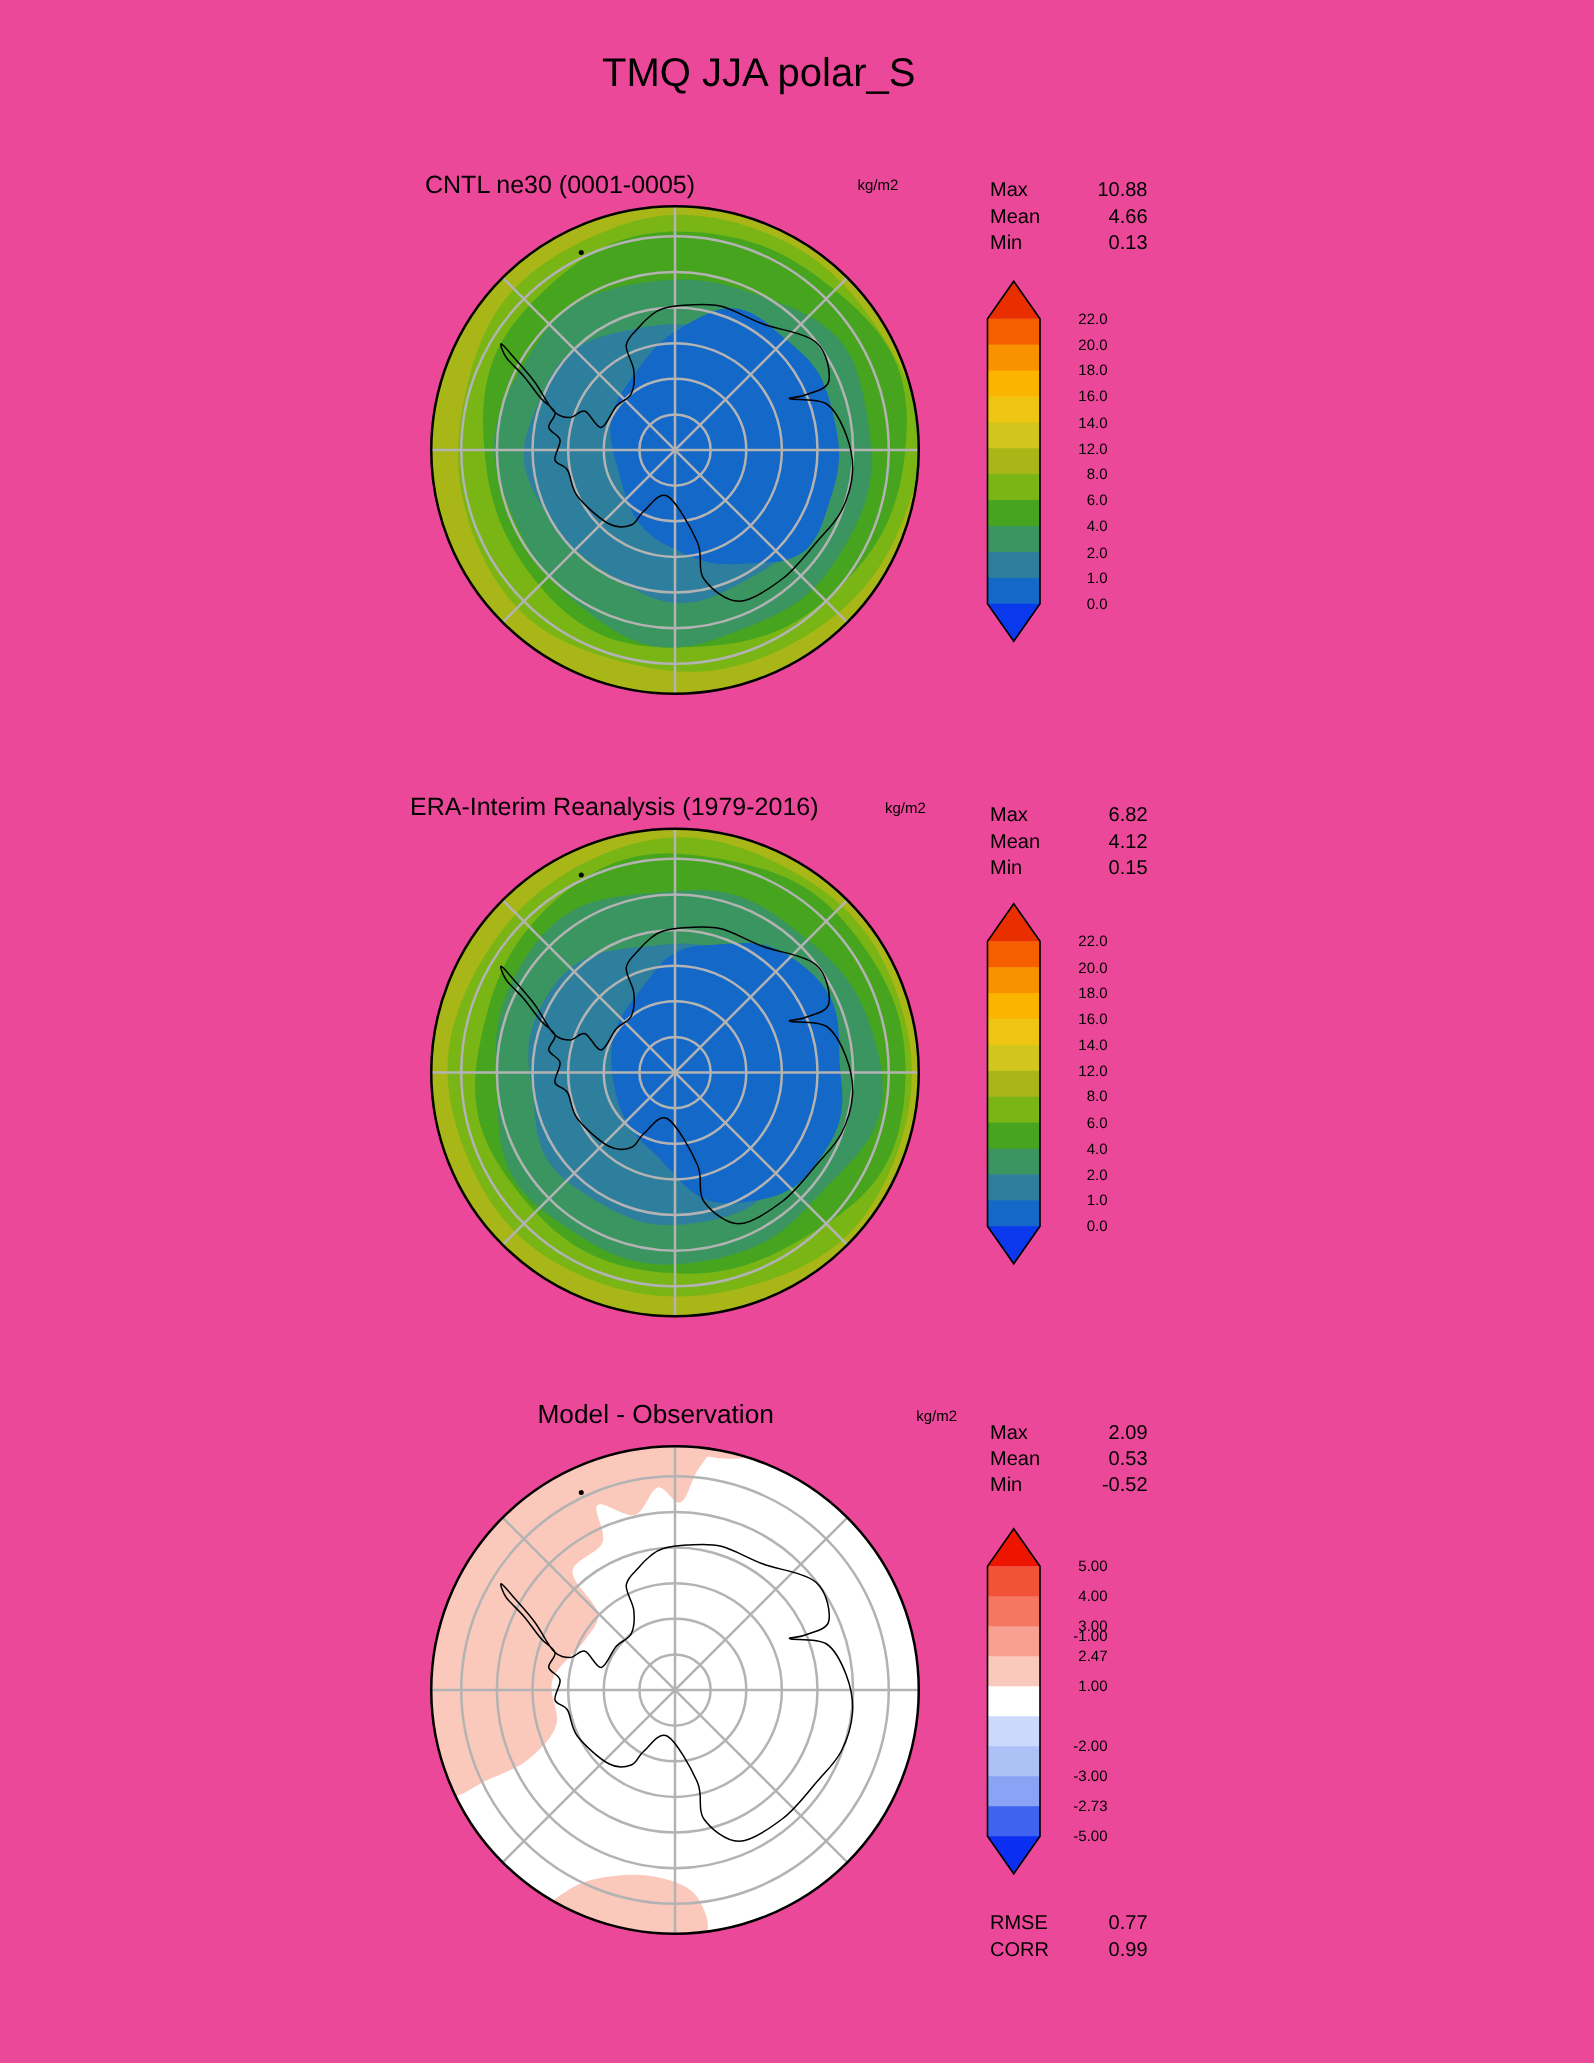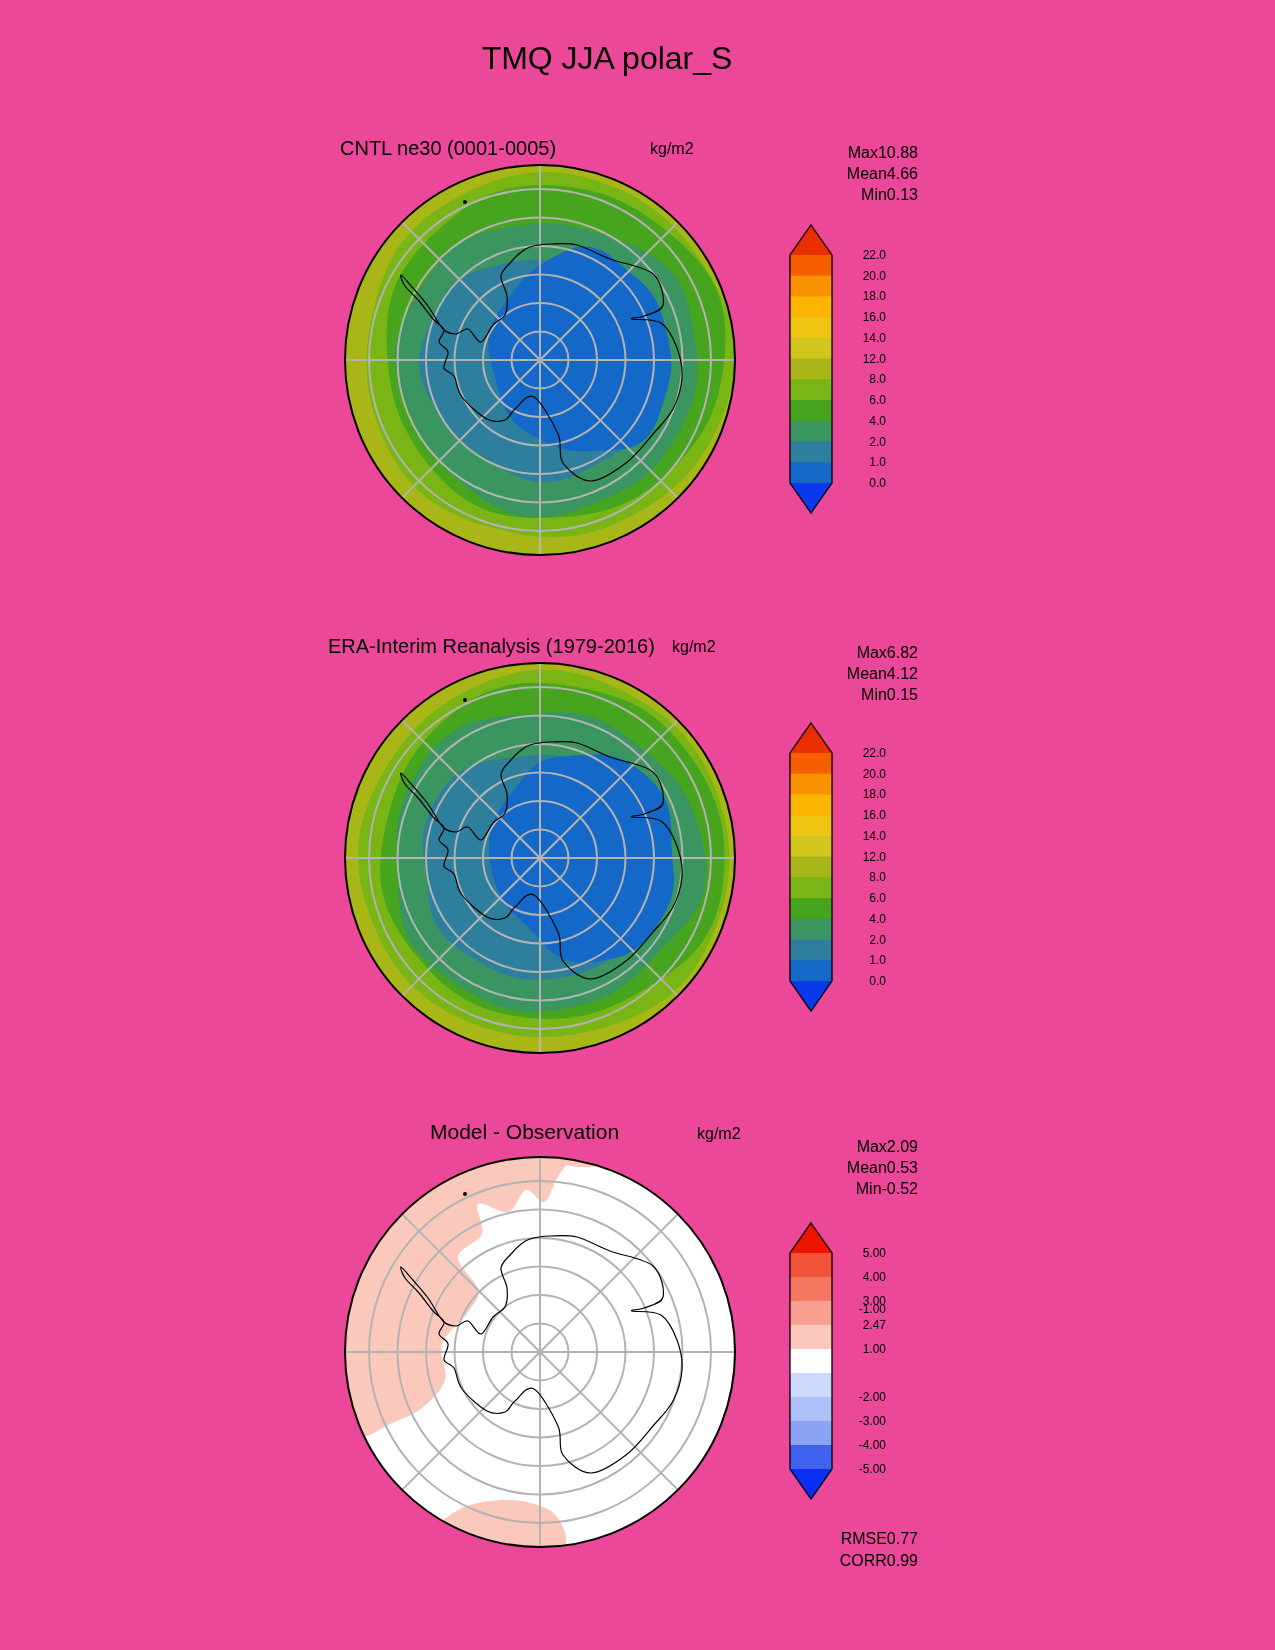--- a/index.html
+++ b/index.html
@@ -2,24 +2,24 @@
 <html><head>
 <meta charset="utf-8">
 <style>
   html,body{margin:0;padding:0;background:#ffffff;}
   .page{position:relative;width:1275px;height:1650px;background:#ec4899;
         font-family:Liberation Sans, sans-serif;color:#000;overflow:hidden;}
   .abs{position:absolute;}
   .fig-title{left:0;top:40px;width:1214px;text-align:center;font-size:32px;white-space:nowrap;}
   .hdr{font-size:20px;line-height:19px;white-space:nowrap;}
   .hdr3{font-size:21px;line-height:25px;white-space:nowrap;}
-  .units{font-size:16px;line-height:19px;white-space:nowrap;}
+  .units{font-size:12px;line-height:19px;white-space:nowrap;margin-left:36px;}
   .stats{width:126px;font-size:16px;line-height:21px;}
   .stats2{width:126px;font-size:16px;line-height:22px;}
-  .srow{display:flex;justify-content:flex-end;}
+  .srow{display:flex;justify-content:space-between;}
   .cb-label{position:absolute;width:86px;text-align:right;font-size:12px;line-height:20px;white-space:nowrap;}
 </style>
 </head>
 <body>
 
 <div class="page">
 
   <div class="abs fig-title">TMQ JJA polar_S</div>
 
   <div class="abs hdr" style="left:340px;top:139px">CNTL ne30 (0001-0005)</div>
@@ -236,21 +236,21 @@
       </svg></div>
   <div id="cbl-2">
       <div class="cb-label" style="left: 800px; top: 1243px;">5.00</div>
       <div class="cb-label" style="left: 800px; top: 1267px;">4.00</div>
       <div class="cb-label" style="left: 800px; top: 1291px;">3.00</div>
       <div class="cb-label" style="left: 800px; top: 1315px;">2.47</div>
       <div class="cb-label" style="left: 800px; top: 1339px;">1.00</div>
       <div class="cb-label" style="left: 800px; top: 1299px;">-1.00</div>
       <div class="cb-label" style="left: 800px; top: 1387px;">-2.00</div>
       <div class="cb-label" style="left: 800px; top: 1411px;">-3.00</div>
-      <div class="cb-label" style="left: 800px; top: 1435px;">-4.00</div>
+      <div class="cb-label" style="left: 800px; top: 1435px;">-2.73</div>
       <div class="cb-label" style="left: 800px; top: 1459px;">-5.00</div>
     </div>
   <div class="abs stats2" style="left:792px;top:1528px">
     <div class="srow">
         <span>RMSE</span>
         <span>0.77</span>
       </div>
     <div class="srow">
         <span>CORR</span>
         <span>0.99</span>

